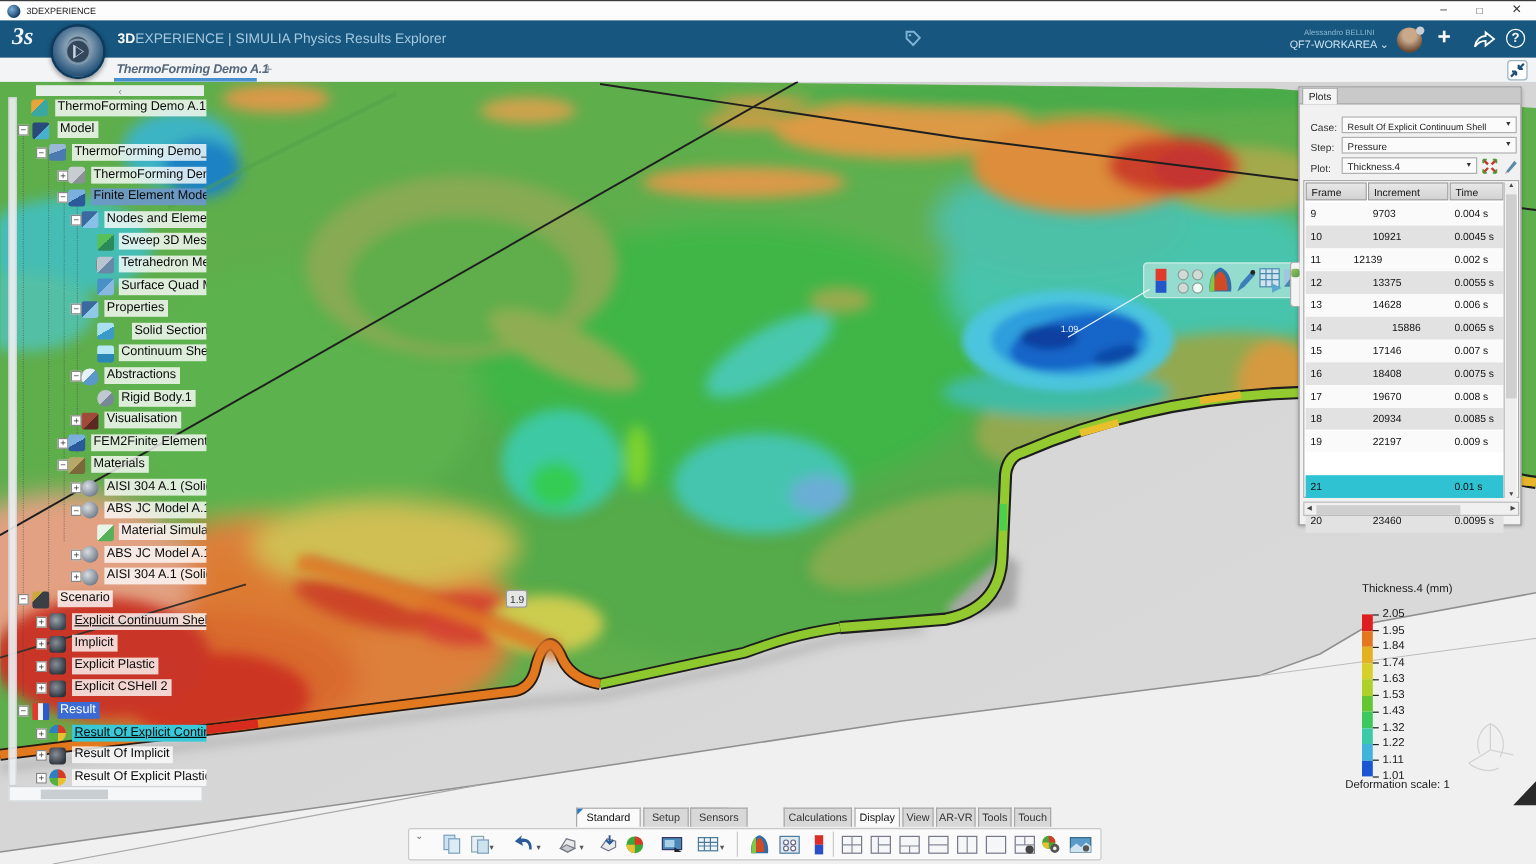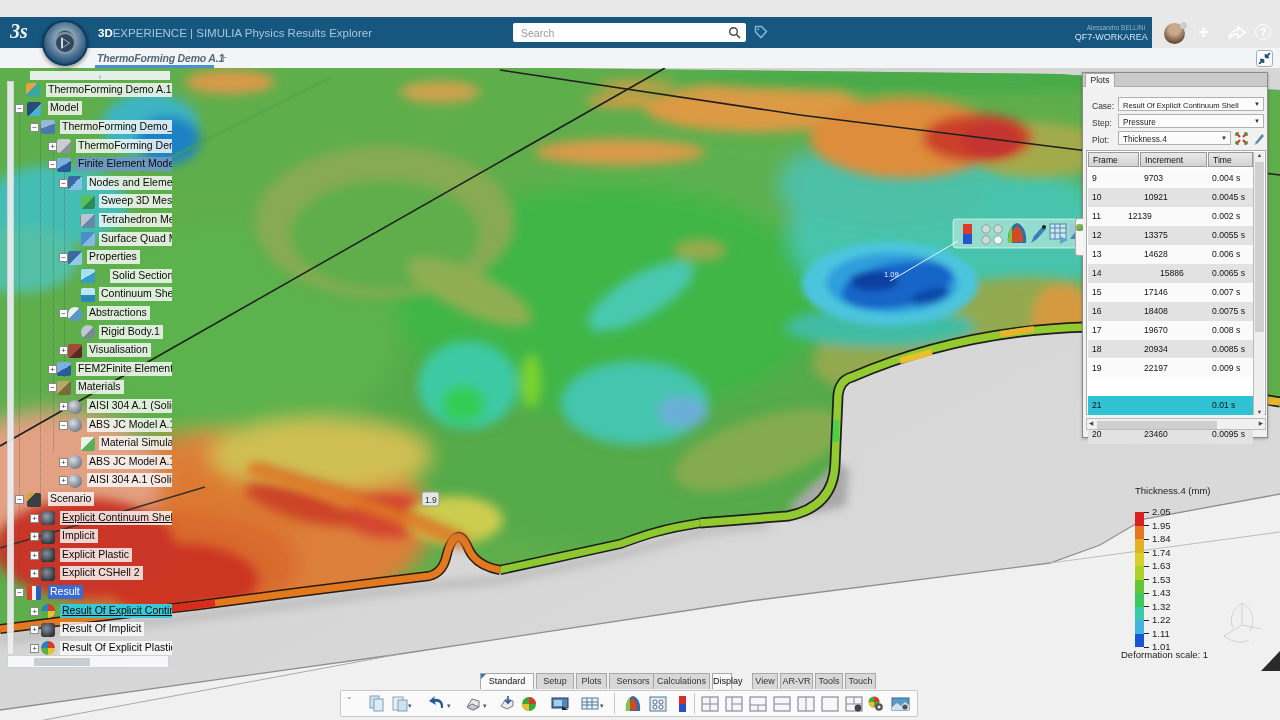--- a/index.html
+++ b/index.html
@@ -1,21 +1,21 @@
 <!DOCTYPE html>
 <html><head><meta charset="utf-8">
 <style>
   * { margin:0; padding:0; box-sizing:border-box; }
   html,body { width:1280px; height:720px; overflow:hidden; font-family:"Liberation Sans", sans-serif; }
   #app { position:relative; width:1280px; height:720px; background:#e8e8e8; }
   #titlebar { position:absolute; left:0; top:0; width:1280px; height:17px; background:#fdfdfd; border-top:1.5px solid #3a3a3a; }
   #titlebar .ttl { position:absolute; left:22px; top:4px; font-size:7.5px; color:#1a1a1a; }
   #titlebar .appico { position:absolute; left:6px; top:2.5px; width:11px; height:11px; border-radius:6px; background:radial-gradient(circle at 35% 35%, #7fb2d8, #16406b 70%); }
   .winbtn { position:absolute; top:2px; width:14px; height:13px; color:#333; font-size:10px; text-align:center; line-height:12px; }
-  #bluebar { position:absolute; left:0; top:17px; width:1152px; height:31px; background:#16567f; }
+  #bluebar { position:absolute; left:0; top:17px; width:1280px; height:31px; background:#16567f; }
   #logo3s { position:absolute; left:10px; top:3px; color:#f0f5f8; font-size:20px; font-style:italic; font-weight:bold; font-family:"Liberation Serif",serif; }
   #brand { position:absolute; left:98px; top:10px; font-size:11.5px; color:#a5c8de; }
   #brand b { color:#ffffff; }
   #searchbox { position:absolute; left:513px; top:6px; width:233px; height:19px; background:#fff; border-radius:2px; }
   #searchbox .ph { position:absolute; left:8px; top:4px; color:#999; font-size:10.5px; }
   .topico { position:absolute; color:#fff; }
   #usr1 { position:absolute; left:1071px; top:7px; width:90px; text-align:center; color:#8fb8d4; font-size:6.5px; }
   #usr2 { position:absolute; left:1066px; top:15px; width:100px; white-space:nowrap; text-align:center; color:#cfe4f2; font-size:9px; }
   #compass { position:absolute; left:42px; top:20px; width:46px; height:46px; border-radius:50%;
      background:radial-gradient(circle at 50% 42%, #3a4f63 0%, #3a4f63 26%, #8aa3b5 30%, #5d7f9b 48%, #2e5a7f 68%, #103f63 88%, #0d3a5c 100%);
@@ -215,31 +215,31 @@
     <line x1="1242" y1="625" x2="1242" y2="603"></line>
     <line x1="1242" y1="625" x2="1224" y2="636"></line>
     <line x1="1242" y1="625" x2="1261" y2="629"></line>
     <path d="M1242,603 C1252,608 1256,620 1250,631"></path>
     <path d="M1224,636 C1231,642 1242,644 1249,640"></path>
     <path d="M1242,603 C1233,608 1229,618 1233,628"></path>
   </g>
   <polygon points="1280,651 1280,671 1261,671" fill="#2a2a2a"></polygon>
 </svg>
 
+  <div id="titlebar">
+    <div class="appico"></div>
+    <div class="ttl">3DEXPERIENCE</div>
+    <div class="winbtn" style="left:1196px;">–</div>
+    <div class="winbtn" style="left:1226px;font-size:8.5px;">□</div>
+    <div class="winbtn" style="left:1257px;">✕</div>
+  </div>
 
   <div id="bluebar">
     <div id="logo3s">3s</div>
     <div id="brand"><b>3D</b>EXPERIENCE&nbsp;|&nbsp;SIMULIA Physics Results Explorer</div>
-    <div id="searchbox">
-        <span class="ph">Search</span>
-      <svg style="position:absolute;right:5px;top:3px;" width="13" height="13" viewBox="0 0 13 13">
-          <circle cx="5.5" cy="5.5" r="3.8" fill="none" stroke="#444" stroke-width="1.4"></circle>
-          <line x1="8.5" y1="8.5" x2="12" y2="12" stroke="#444" stroke-width="1.6"></line>
-        </svg>
-    </div>
     <svg class="topico" style="left:752px;top:7px;" width="17" height="17" viewBox="0 0 17 17">
         <path d="M9.5 2.5 L14.5 7.5 L9 13.5 L3.5 8 L3.5 2.5 Z" fill="none" stroke="#7fb3d5" stroke-width="1.6"></path>
         <circle cx="6.3" cy="5.3" r="1" fill="#7fb3d5"></circle>
       </svg>
     <div id="usr1">Alessandro BELLINI</div>
     <div id="usr2">QF7-WORKAREA ⌄</div>
     <div class="topico" style="left:1164px;top:6px;width:21px;height:21px;border-radius:50%;background:radial-gradient(circle at 50% 30%,#c9a98a 30%,#6b4a35 75%);"></div>
     <div class="topico" style="left:1180px;top:5px;width:7px;height:7px;border-radius:50%;background:#c9ced4;"></div>
     <div class="topico" style="left:1198px;top:4px;font-size:19px;font-weight:bold;">+</div>
     <svg class="topico" style="left:1227px;top:8px;" width="20" height="16" viewBox="0 0 20 16">
@@ -502,23 +502,23 @@
 <div class="ltick" style="top:148.0px;"></div>
 <div class="lval" style="top:142.5px;">1.11</div>
 <div class="ltick" style="top:161.5px;"></div>
 <div class="lval" style="top:156.0px;">1.01</div>
 <div id="legdef">Deformation scale: 1</div>
 </div>
 <div id="btoolbar">
 <div class="btab act" style="left:480px;width:54px;"><span style="position:absolute;left:0;top:0;width:0;height:0;border-left:5px solid #2a7ac0;border-bottom:5px solid transparent;"></span>Standard</div>
 <div class="btab" style="left:536px;width:38px;">Setup</div>
 <div class="btab" style="left:576px;width:31px;">Plots</div>
-<div class="btab" style="left:609px;width:48px;text-align:center;">Sensors</div>
+<div class="btab" style="left:575px;width:48px;text-align:center;">Sensors</div>
 <div class="btab" style="left:653px;width:57px;">Calculations</div>
-<div class="btab act" style="left:712px;width:20px;">Display</div>
+<div class="btab act" style="left:712px;width:38px;">Display</div>
 <div class="btab" style="left:752px;width:26px;">View</div>
 <div class="btab" style="left:780px;width:33px;">AR-VR</div>
 <div class="btab" style="left:815px;width:28px;">Tools</div>
 <div class="btab" style="left:845px;width:31px;">Touch</div>
 <div id="bicons"></div>
 <div style="position:absolute;left:346px;top:20px;font-size:8px;color:#777;">⌄</div>
 <svg style="position:absolute;left:368px;top:22px;" width="18" height="20" viewBox="0 0 18 20">
         <rect x="2" y="2" width="9" height="12" fill="#cfe2f0" stroke="#7aa0c0"></rect>
         <rect x="6" y="5" width="9" height="12" fill="#ddebf5" stroke="#7aa0c0"></rect>
       </svg>

